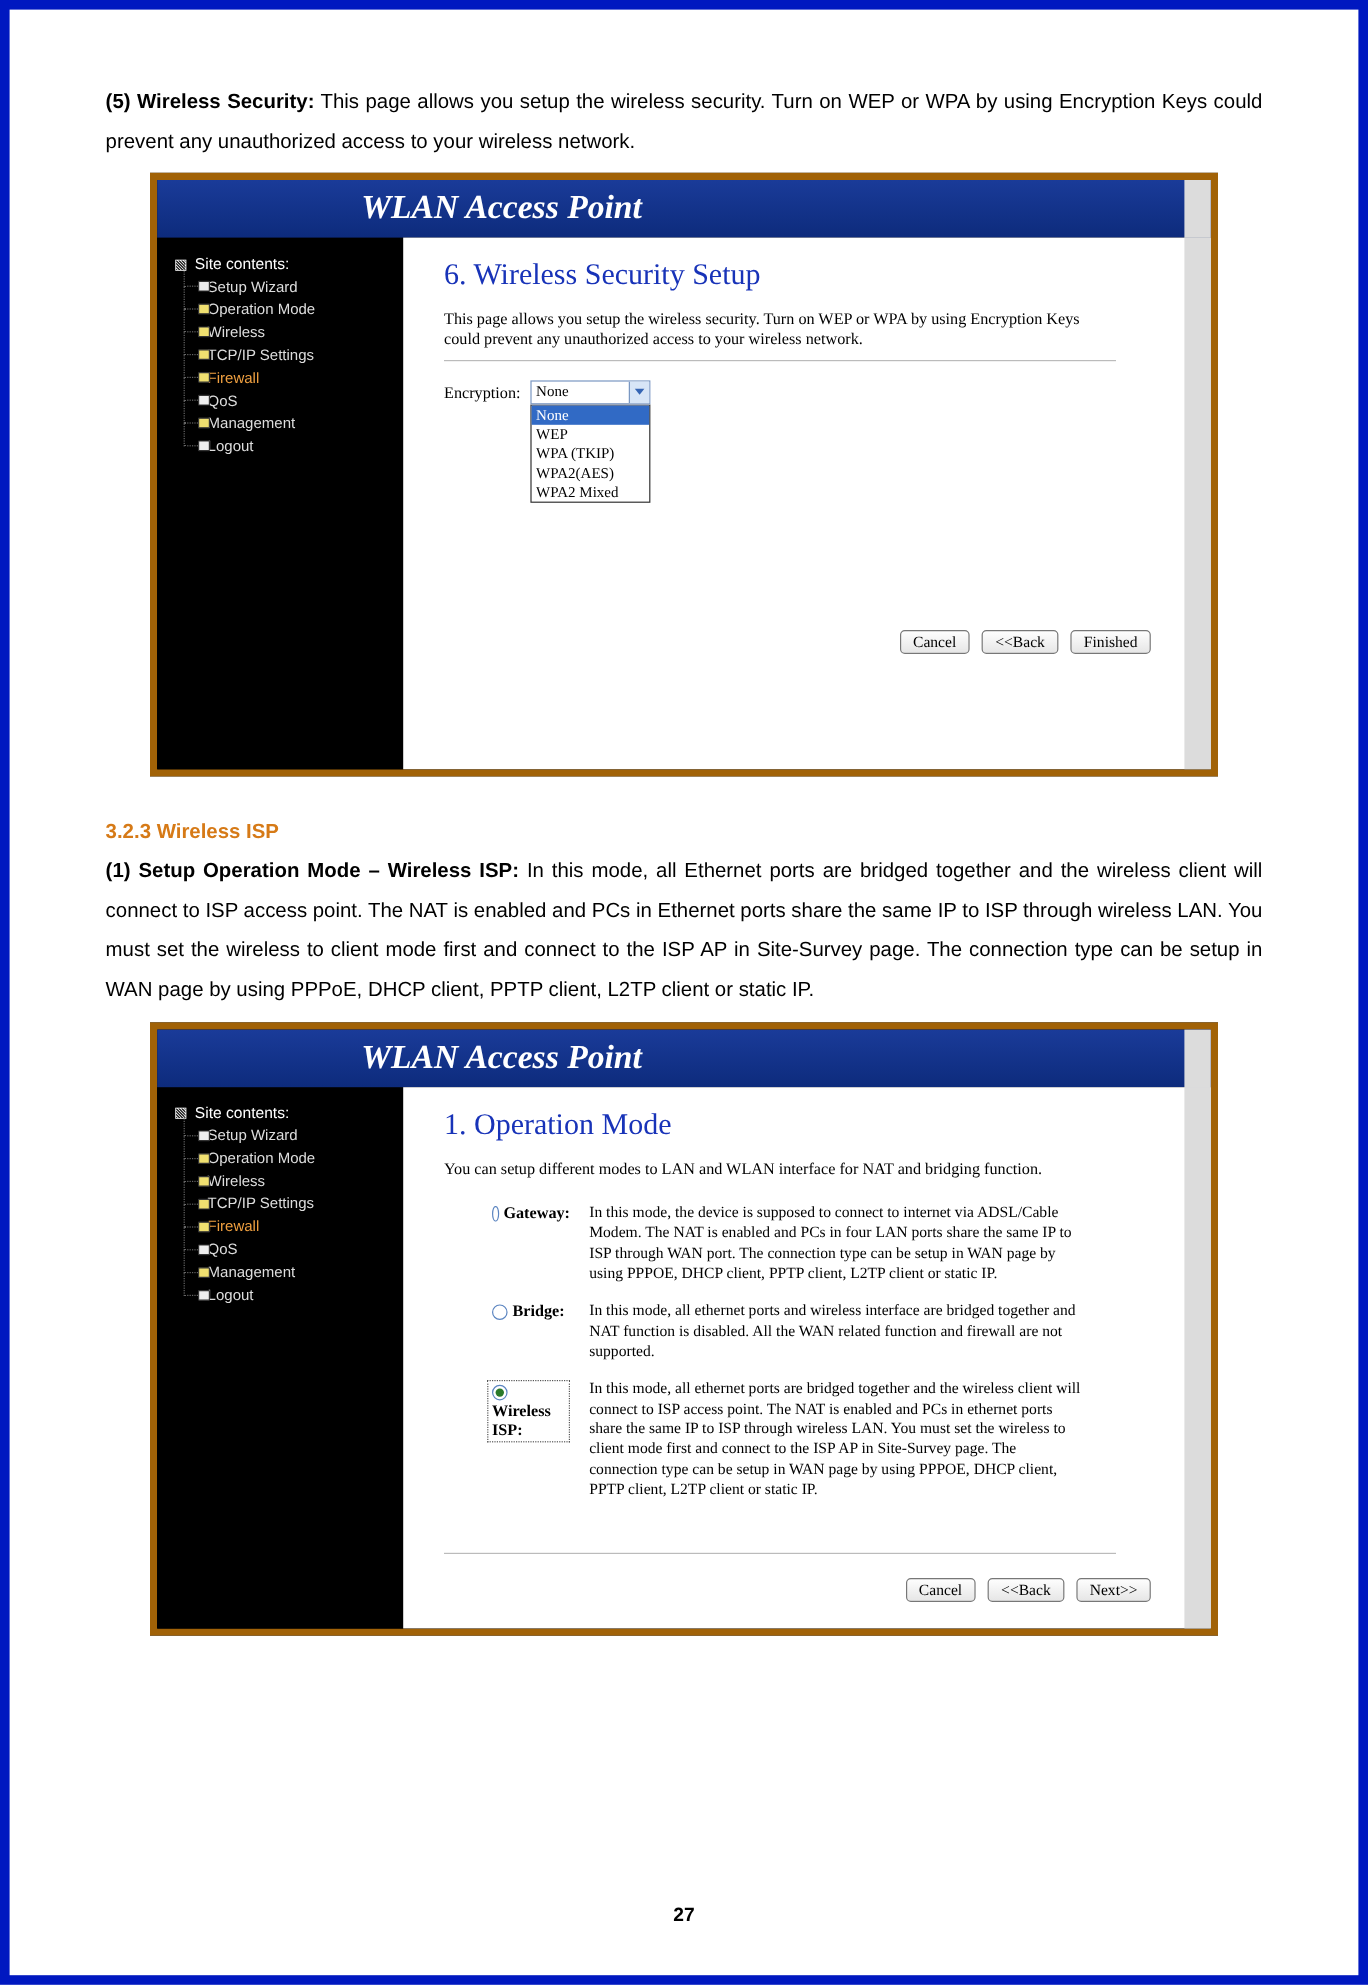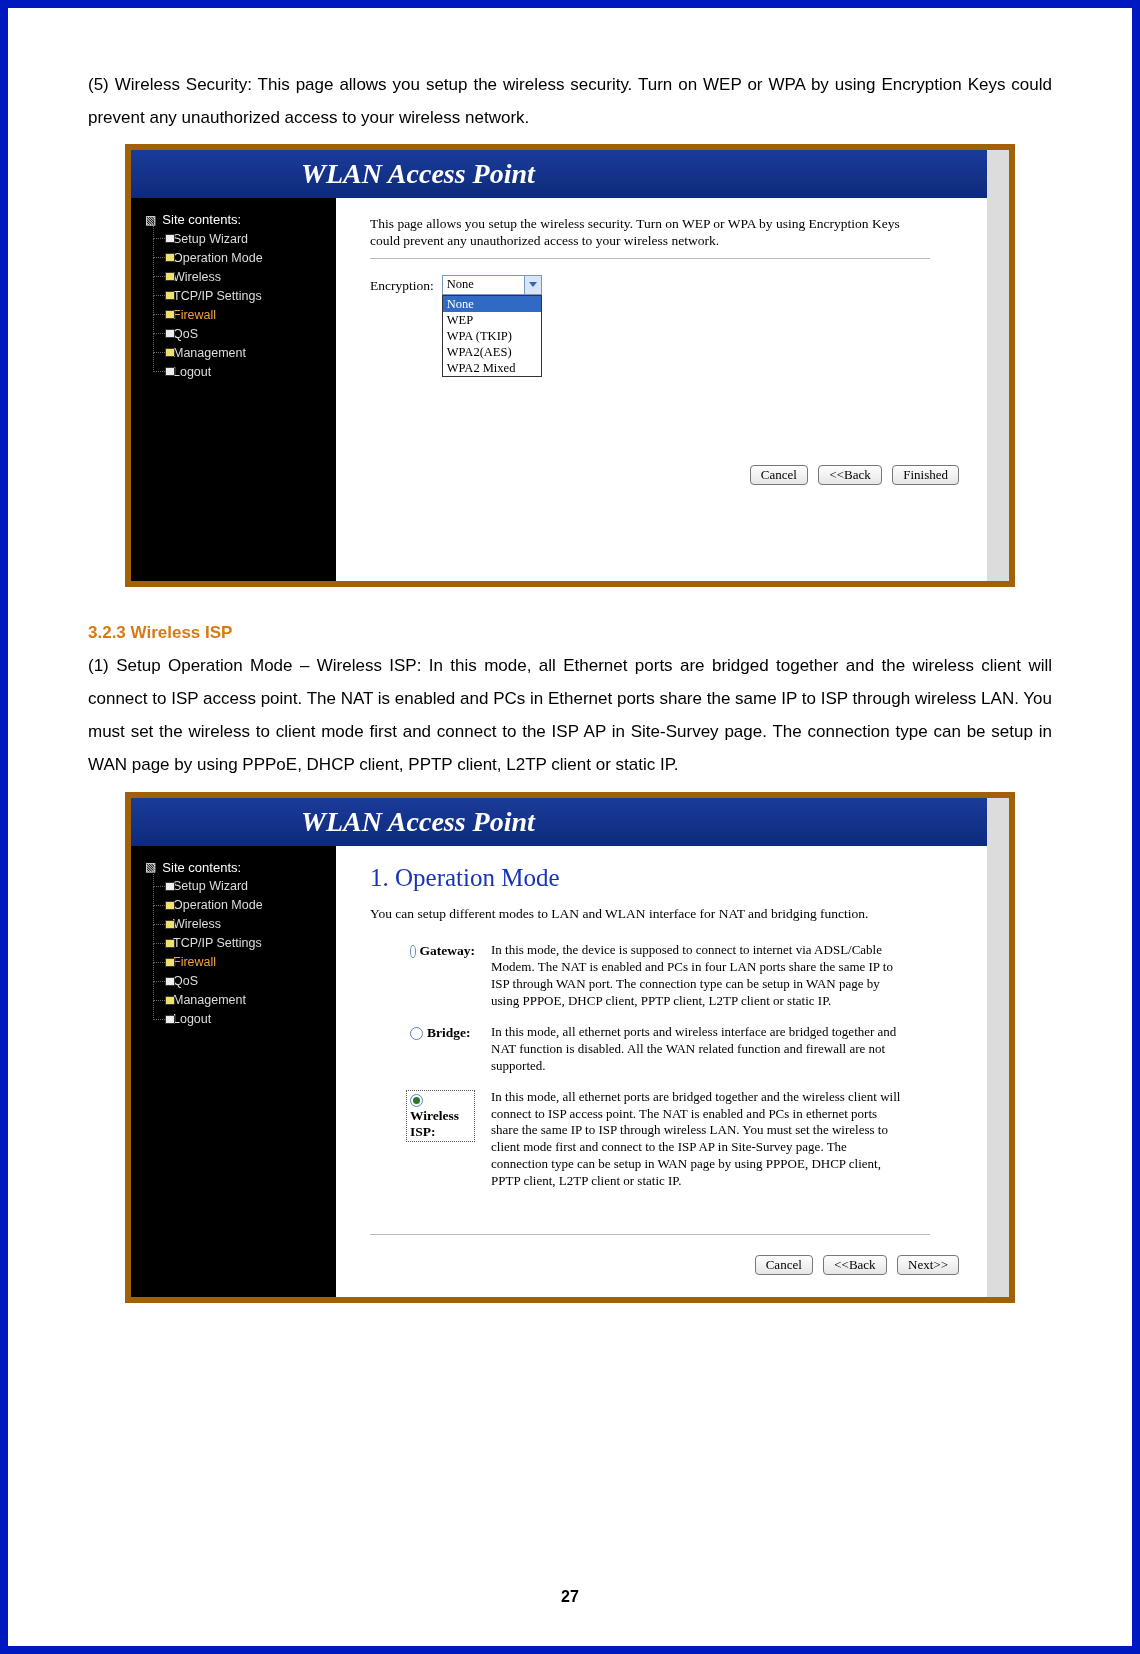--- a/index.html
+++ b/index.html
@@ -6,21 +6,21 @@
   body {
     background: #fff;
     border: 8px solid #0018c0;
     width: 1140px;
     height: 1654px;
     font-family: Arial, Helvetica, sans-serif;
     padding: 60px 80px 20px 80px;
     position: relative;
   }
   .doc-text { font-size: 17px; line-height: 1.95; color: #000; text-align: justify; text-justify: inter-word; }
-  .doc-text .bold { font-weight: normal; }
+  .doc-text .bold { font-weight: bold; }
   .section-heading { color: #d67a17; font-weight: bold; font-size: 17px; margin-top: 36px; margin-bottom: 6px; }
   .page-num { position: absolute; bottom: 40px; left: 0; right: 0; text-align: center; font-weight: bold; font-size: 16px; }
 
   .screenshot {
     border: 6px solid #a16207;
     width: 890px;
     margin: 10px auto 0 auto;
     background: #000;
     display: flex;
     flex-direction: column;
@@ -150,21 +150,21 @@
   .dd-open {
     width: 100px;
     border: 1px solid #333;
     background: #fff;
     font-size: 12.5px;
     font-family: "Times New Roman", serif;
   }
   .dd-open .opt { padding: 0 4px; height: 16px; line-height: 16px; }
   .dd-open .sel { background: #316ac5; color: #fff; }
 
-  .btn-row { text-align: right; padding-right: 28px; }
+  .btn-row { text-align: right; margin-top: 18px; padding-right: 28px; }
   .btn-row2 { text-align: right; padding-right: 28px; margin-top: 20px; }
   .win-btn {
     display: inline-block;
     font-family: "Times New Roman", serif;
     font-size: 13px;
     padding: 1px 10px;
     border: 1px solid #777;
     border-radius: 4px;
     background: linear-gradient(to bottom,#fefefe,#e6e6e6);
     margin-left: 6px;
@@ -283,20 +283,21 @@
             <span class="ic"></span>
             <span>Management</span>
           </li>
           <li>
             <span class="ic ic-white"></span>
             <span>Logout</span>
           </li>
         </ul>
     </div>
     <div class="ss-main">
+      <div class="page-title">6. Wireless Security Setup</div>
       <div class="page-desc">This page allows you setup the wireless security. Turn on WEP or WPA by using Encryption Keys could prevent any unauthorized access to your wireless network.</div>
       <hr class="thin">
       <div class="enc-row">
         <span class="lbl">Encryption:</span>
         <div class="dd-wrap">
           <div class="dd-closed">
             <span>None</span>
             <span class="arrow"></span>
           </div>
           <div class="dd-open" id="dd-opts">

